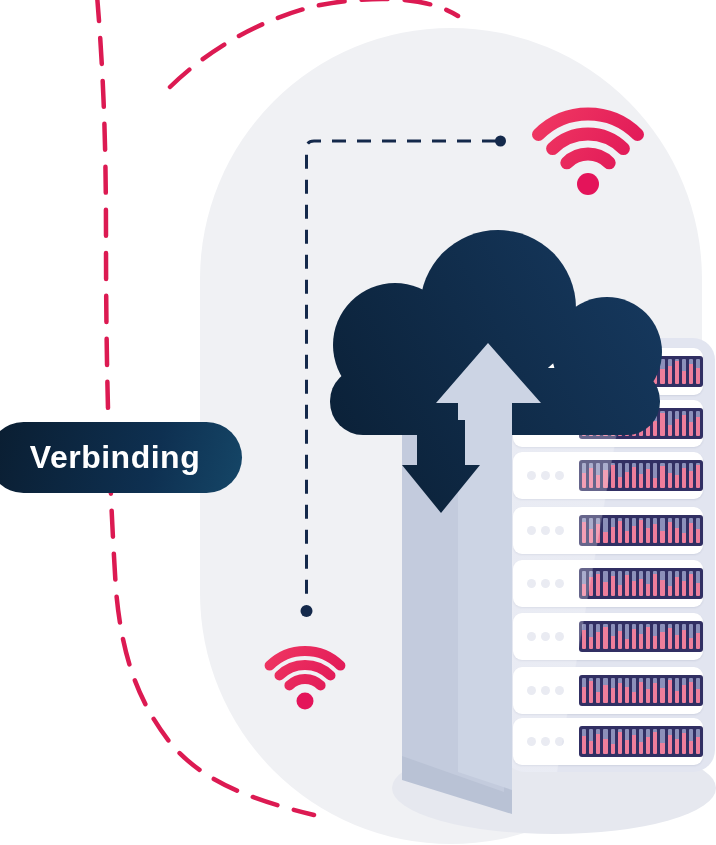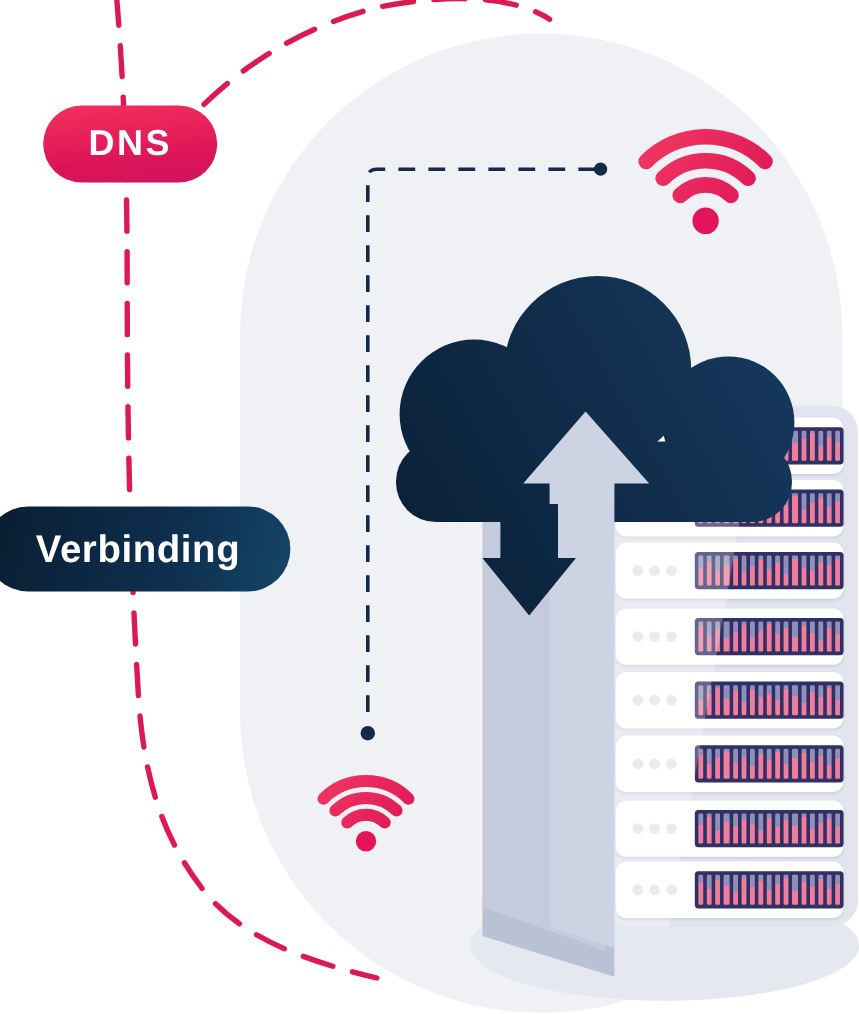--- a/index.html
+++ b/index.html
@@ -306,20 +306,17 @@
     </g>
 
     <g stroke="url(#pinkGrad2)" stroke-width="10" stroke-linecap="round" fill="none">
       <path d="M 289.4 685.4 A 22 22 0 0 1 320.6 685.4"></path>
       <path d="M 279.5 675.5 A 36 36 0 0 1 330.5 675.5"></path>
       <path d="M 269.6 665.6 A 50 50 0 0 1 340.4 665.6"></path>
       <circle cx="305" cy="701" r="8.5" fill="#e4145a" stroke="none"></circle>
     </g>
   </svg>
 
-  <div class="pill pill-dns">
-    <span>DNS</span>
-  </div>
   <div class="pill pill-verbinding">
     <span>Verbinding</span>
   </div>
 
 </div>
 
 </body></html>

